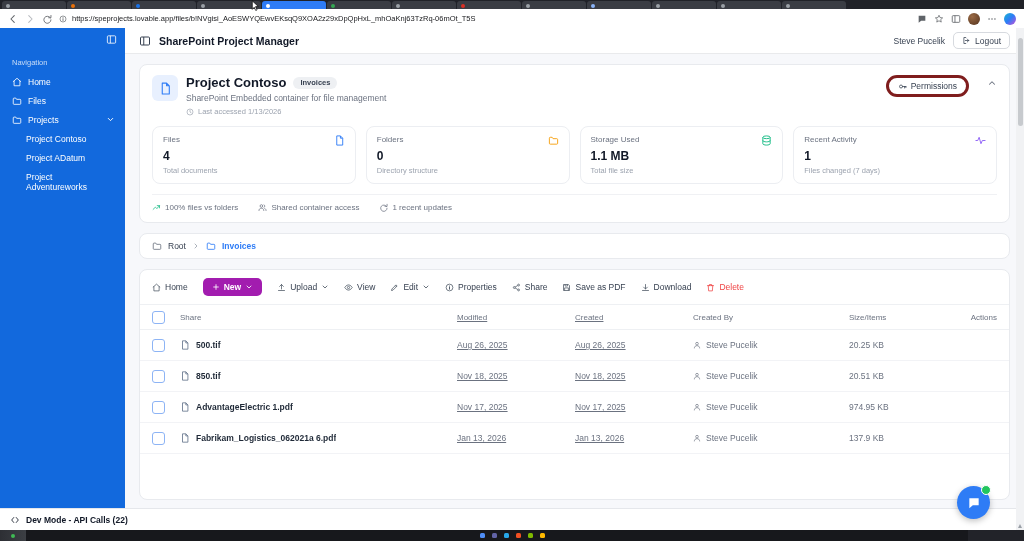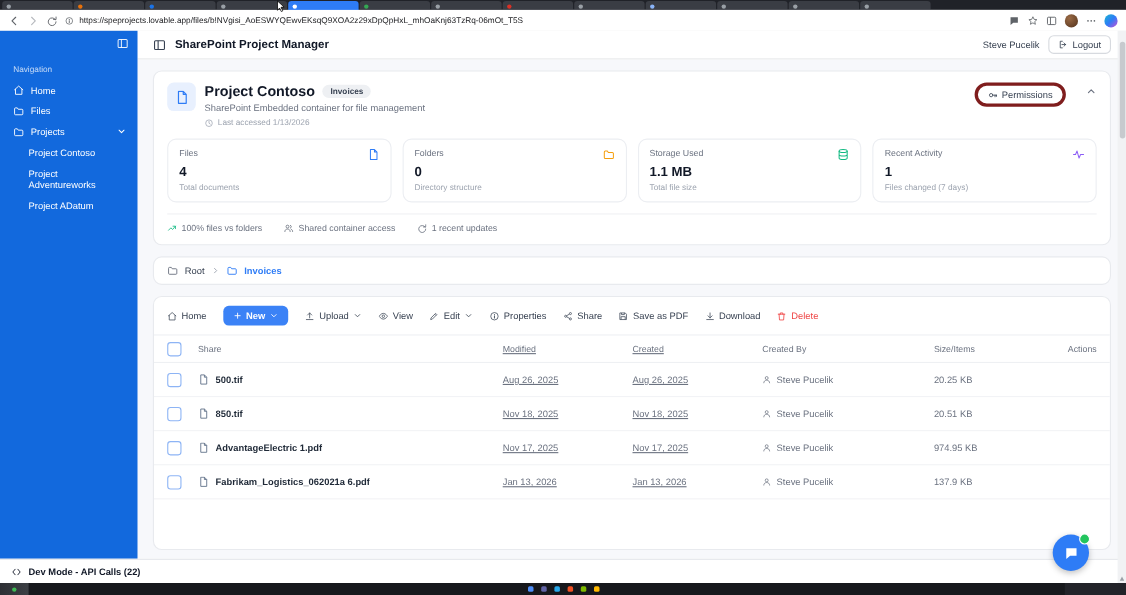--- a/index.html
+++ b/index.html
@@ -80,21 +80,21 @@
   .bc-cur{font-size:8.5px;color:#2e7cf6;font-weight:bold;}
   .bc-sep{color:#9ca3af;display:flex;}
   .bc-ic{color:#6b7280;display:flex;}
   .bc-ic.blue{color:#2e7cf6;}
 
   
   .files-card{flex:1;display:flex;flex-direction:column;min-height:0;overflow:hidden;}
   .toolbar{display:flex;align-items:center;gap:15px;padding:8px 12px;border-bottom:1px solid #eef0f3;}
   .tool{display:flex;align-items:center;gap:4px;font-size:8.5px;color:#374151;}
   .tool .ic{color:#4b5563;}
-  .tool-new{background:#3b82f6;color:#fff;border-radius:5px;padding:4px 9px;display:flex;align-items:center;gap:4px;
+  .tool-new{background:#a21caf;color:#fff;border-radius:5px;padding:4px 9px;display:flex;align-items:center;gap:4px;
             font-size:8.5px;font-weight:bold;}
   .tool-new .ic{color:#fff;}
   .tool-delete{color:#ef4444;} .tool-delete .ic{color:#ef4444;}
   .chev-mini{color:#6b7280;}
 
   .thead,.trow{display:flex;align-items:center;padding:0 12px;}
   .thead{height:24px;font-size:8px;color:#6b7280;border-bottom:1px solid #eef0f3;}
   .trow{height:30px;font-size:8.5px;border-bottom:1px solid #f2f3f6;}
   .col-check{width:28px;flex:none;display:flex;align-items:center;}
   .col-name{flex:1;min-width:0;display:flex;align-items:center;gap:6px;}
@@ -340,24 +340,24 @@
         <span class="grow"></span>
         <svg class="ic" style="width:9px;height:9px">
             <use href="#i-chev-down"></use>
           </svg>
       </div>
 
       <div class="sub-item">
         <span>Project Contoso</span>
       </div>
       <div class="sub-item">
-        <span>Project Adventureworks</span>
+        <span>Project ADatum</span>
       </div>
       <div class="sub-item">
-        <span>Project ADatum</span>
+        <span>Project Adventureworks</span>
       </div>
     </aside>
 
     <div class="main">
 
       <header class="topbar">
         <svg class="ic" style="width:12px;height:12px;color:#374151">
             <use href="#i-panel"></use>
           </svg>
         <span class="app-title">SharePoint Project Manager</span>

